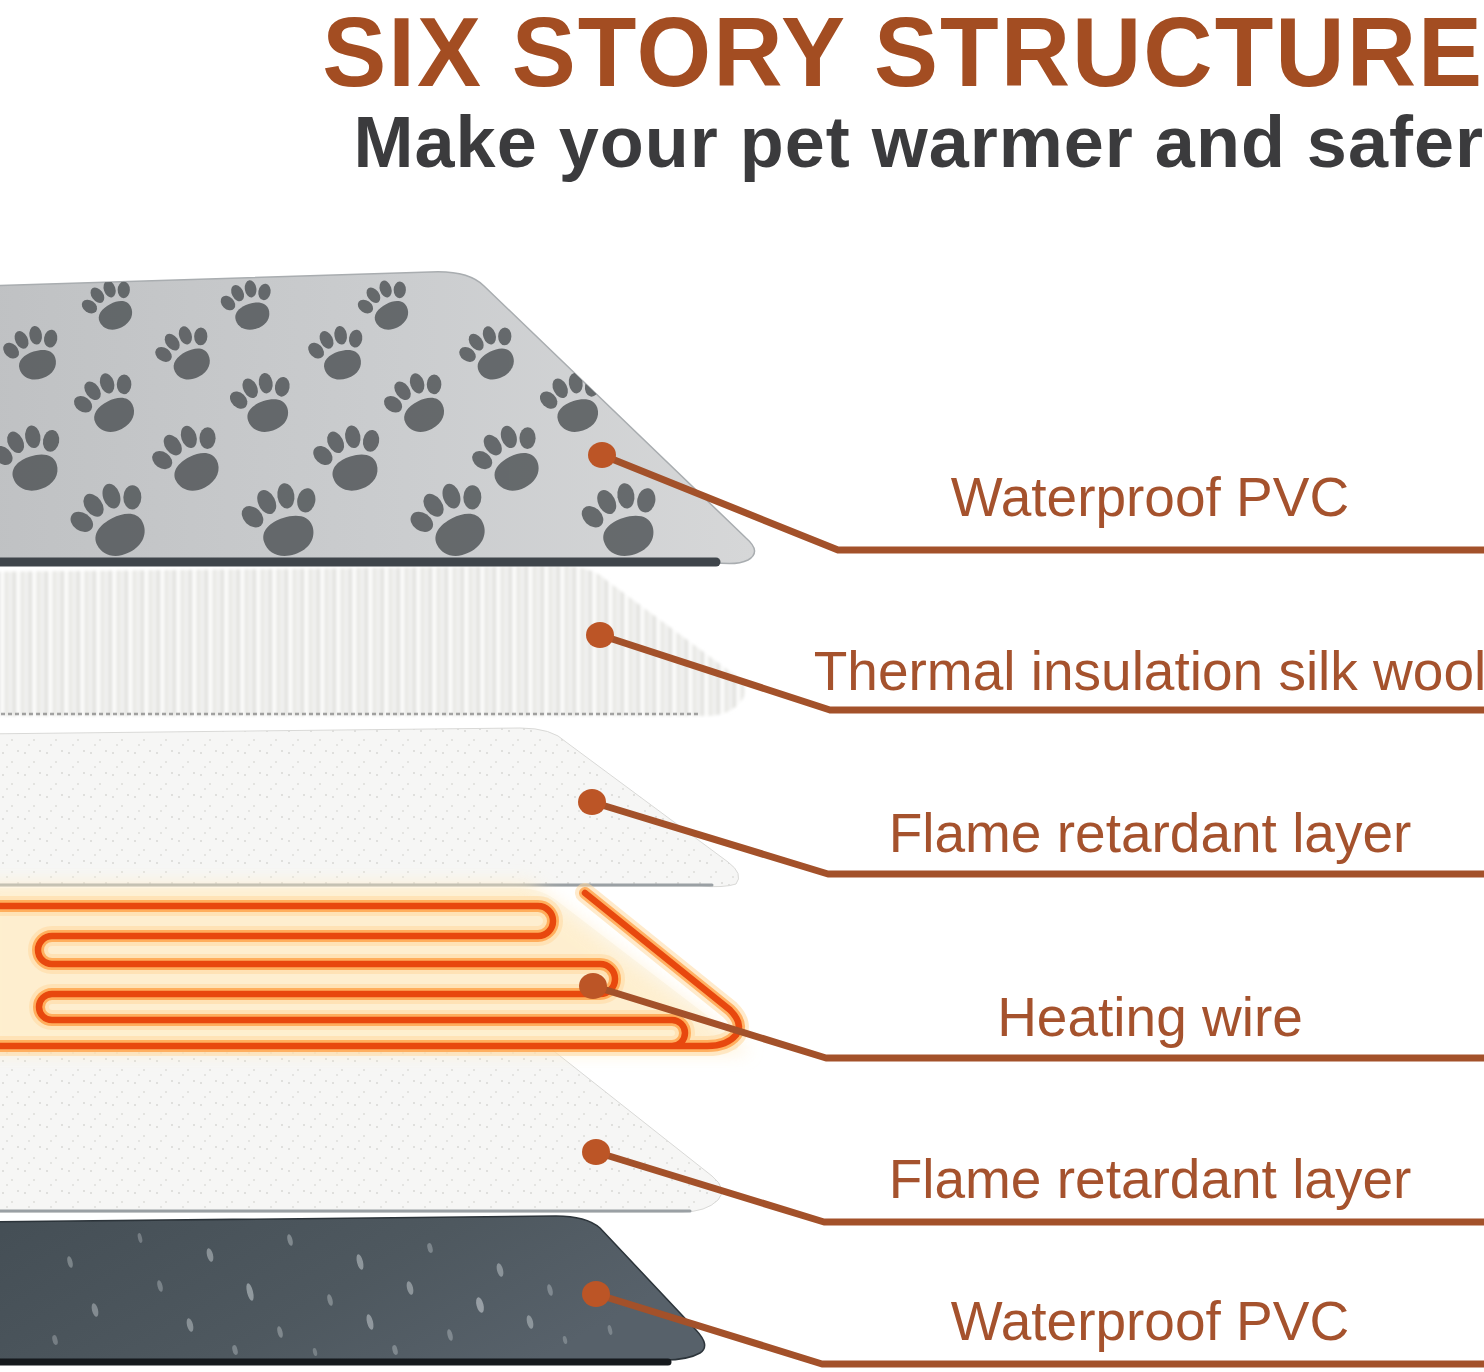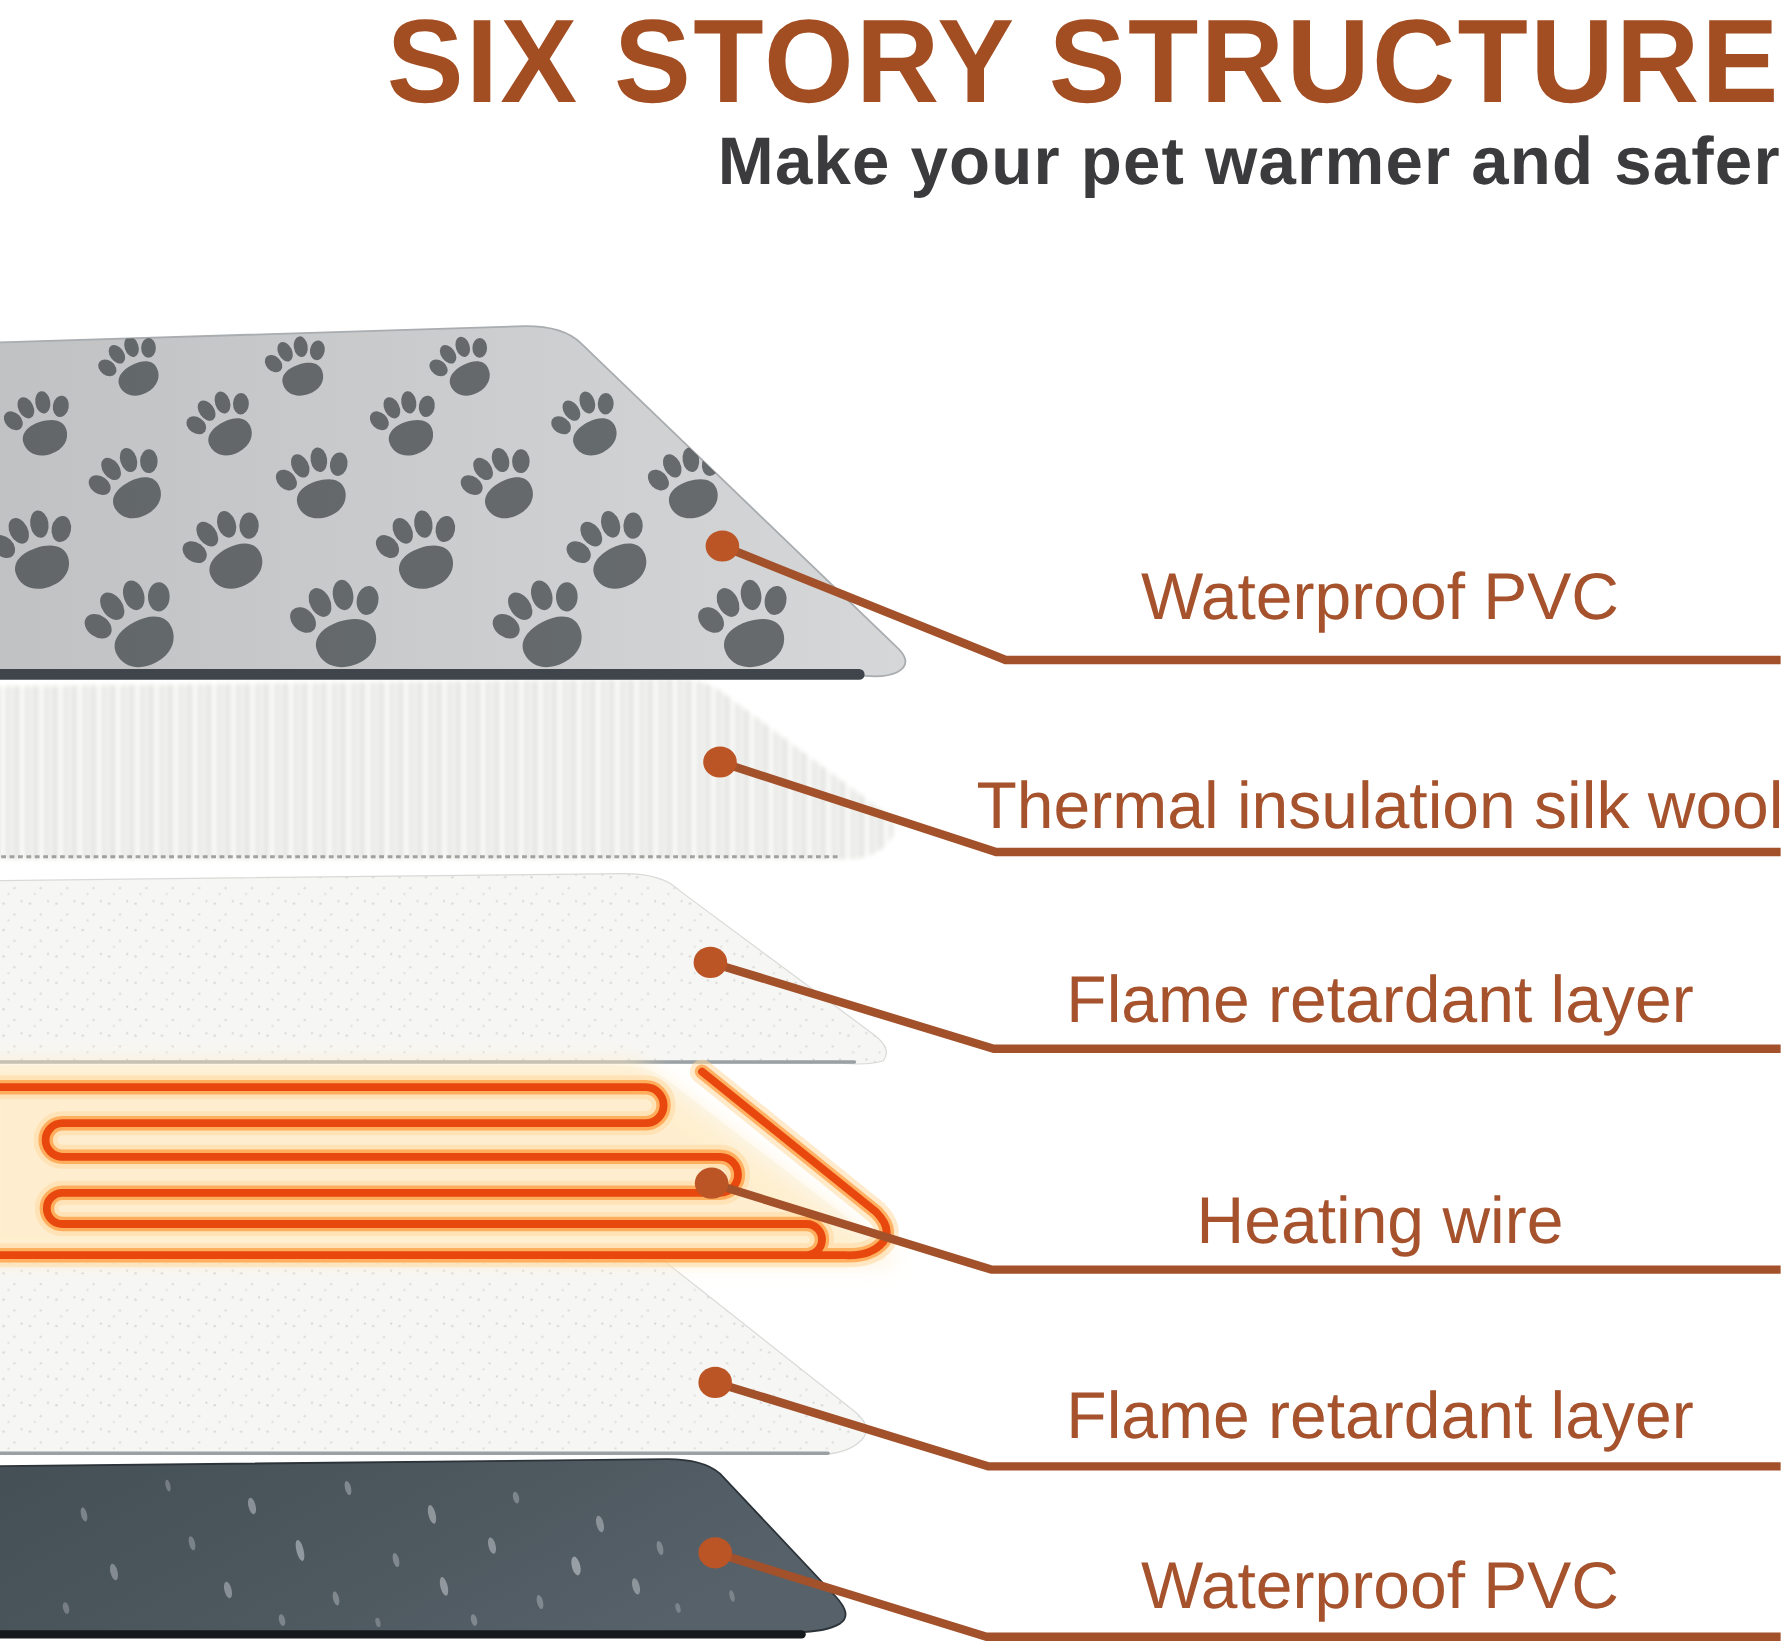--- a/index.html
+++ b/index.html
@@ -1,20 +1,20 @@
 <!DOCTYPE html>
 <html style="--c-title: #a34d22; --c-subtitle: #3b3b3d; --c-label_text: #a5522d; --c-callout_line: #a3512a; --c-callout_dot: #bc5526; --c-wire_core: #e8480e; --c-wire_glow: #ff9838; --c-pvc_top_gray: #c9cacc; --c-pvc_bottom_dark: #4b555c;"><head>
 <meta charset="utf-8">
 <style>
   html,body{margin:0;padding:0;background:#ffffff;width:1484px;height:1372px;overflow:hidden;}
   .stage{position:relative;width:1484px;height:1372px;background:#fff;font-family:"Liberation Sans",sans-serif;}
   .hdr{position:absolute;top:0;left:0;width:100%;text-align:right;}
   .title{margin-top:4px;font-size:96px;line-height:1.0;font-weight:700;letter-spacing:2px;
          color:var(--c-title,#a34d22);transform:scaleY(1.03);}
-  .subtitle{margin-top:6px;font-size:56px;line-height:1.0;font-weight:700;letter-spacing:1px;
+  .subtitle{margin-top:6px;font-size:72px;line-height:1.0;font-weight:700;letter-spacing:1px;
          color:var(--c-subtitle,#3b3b3d);}
   svg.diagram{position:absolute;left:0;top:0;}
   .lbl{font-family:"Liberation Sans",sans-serif;font-size:55px;fill:var(--c-label_text,#a5522d);}
   .callout{stroke:var(--c-callout_line,#a3512a);stroke-width:7;fill:none;stroke-linejoin:round;}
   .dot{fill:var(--c-callout_dot,#bc5526);}
   .l1fill{fill:url(#gradL1);stroke:#a9adb0;stroke-width:1.5;}
   .l1band{stroke:#3f454b;stroke-width:9;stroke-linecap:round;fill:none;}
   .paw{fill:#4f5356;opacity:.82;}
   .wool{fill:url(#woolPat);}
   .woolEdge{stroke:#777;stroke-width:2.5;stroke-dasharray:4 3;opacity:.65;fill:none;}

